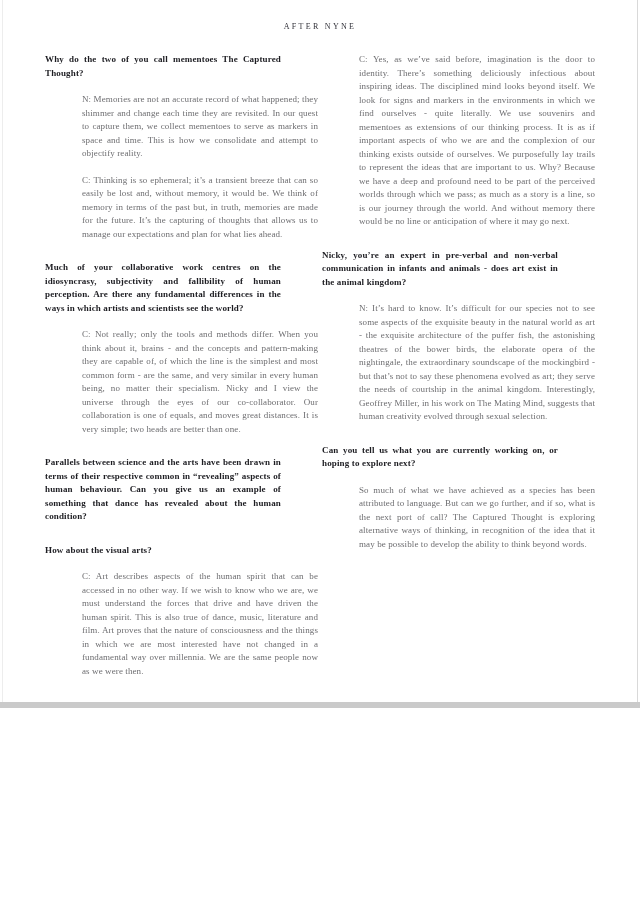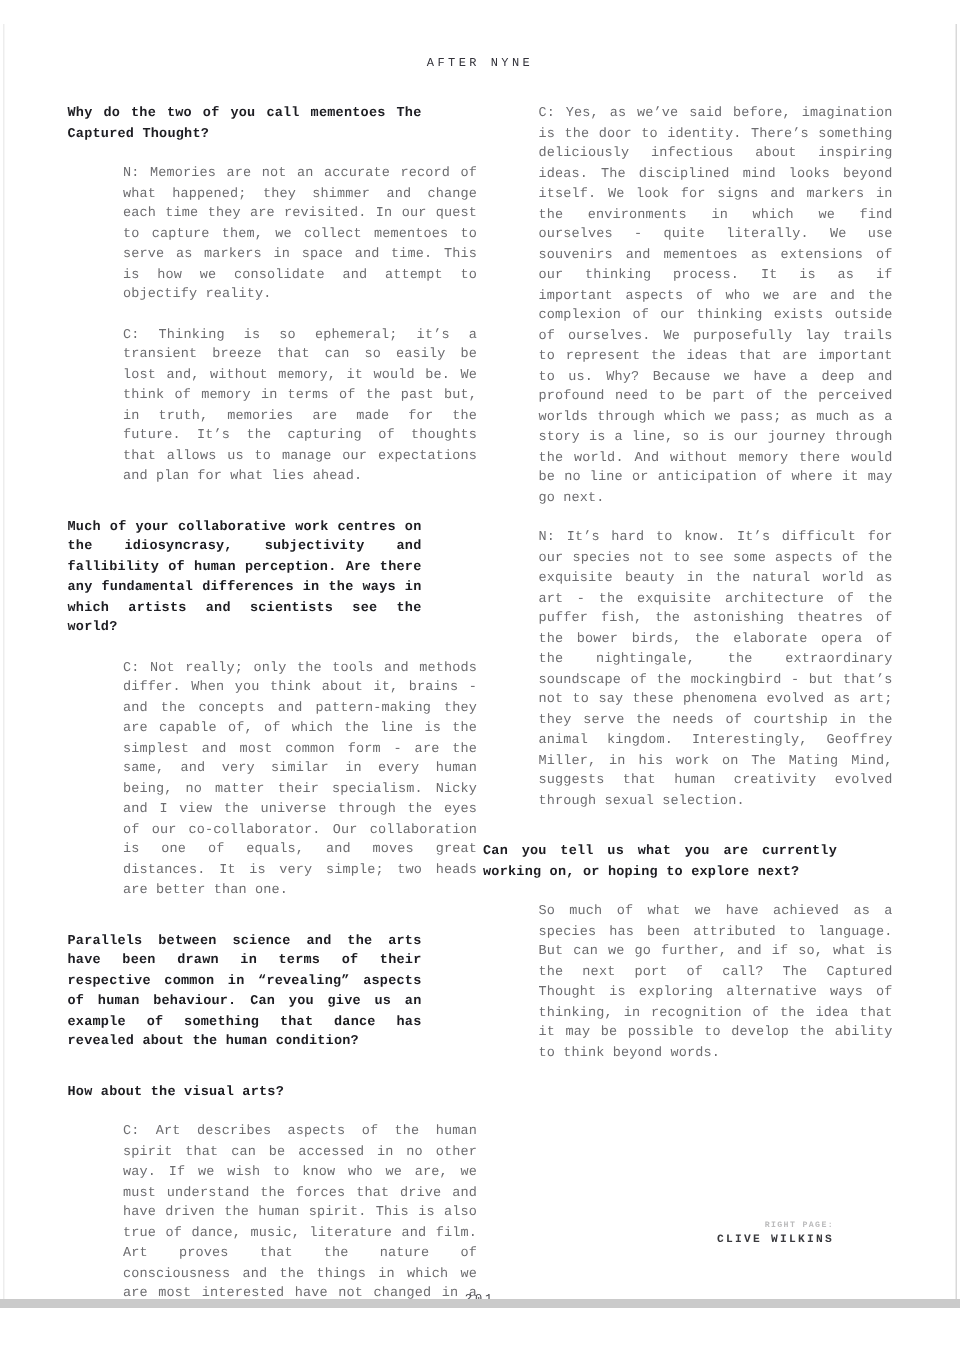--- a/index.html
+++ b/index.html
@@ -1,23 +1,22 @@
 <!DOCTYPE html>
 <html><head>
 <meta charset="utf-8">
 <style>
   html, body { margin: 0; padding: 0; background: #ffffff; }
   .page {
     position: relative;
     width: 640px;
-    height: 856px;
+    height: 708px;
     background: #ffffff;
     overflow: hidden;
-    font-family: Liberation Mono, monospace;
-    margin-top: 16px;
+    font-family: Liberation Serif, serif;
   }
   .edge-left {
     position: absolute; left: 2px; top: 0; bottom: 6px; width: 1px;
     background: #ededed;
   }
   .edge-right {
     position: absolute; left: 637px; top: 0; bottom: 6px; width: 1px;
     background: #d9d9d9;
   }
   .edge-bottom {
@@ -110,20 +109,21 @@
         <div class="answer">N: Memories are not an accurate record of what happened; they shimmer and change each time they are revisited. In our quest to capture them, we collect mementoes to serve as markers in space and time. This is how we consolidate and attempt to objectify reality.</div>
         <div class="answer">C: Thinking is so ephemeral; it’s a transient breeze that can so easily be lost and, without memory, it would be. We think of memory in terms of the past but, in truth, memories are made for the future. It’s the capturing of thoughts that allows us to manage our expectations and plan for what lies ahead.</div>
         <div class="question">Much of your collaborative work centres on the idiosyncrasy, subjectivity and fallibility of human perception. Are there any fundamental differences in the ways in which artists and scientists see the world?</div>
         <div class="answer">C: Not really; only the tools and methods differ. When you think about it, brains - and the concepts and pattern-making they are capable of, of which the line is the simplest and most common form - are the same, and very similar in every human being, no matter their specialism. Nicky and I view the universe through the eyes of our co-collaborator. Our collaboration is one of equals, and moves great distances. It is very simple; two heads are better than one.</div>
         <div class="question">Parallels between science and the arts have been drawn in terms of their respective common in “revealing” aspects of human behaviour. Can you give us an example of something that dance has revealed about the human condition?</div>
         <div class="question">How about the visual arts?</div>
         <div class="answer">C: Art describes aspects of the human spirit that can be accessed in no other way. If we wish to know who we are, we must understand the forces that drive and have driven the human spirit. This is also true of dance, music, literature and film. Art proves that the nature of consciousness and the things in which we are most interested have not changed in a fundamental way over millennia. We are the same people now as we were then.</div>
       </div>
     <div class="column">
         <div class="answer">C: Yes, as we’ve said before, imagination is the door to identity. There’s something deliciously infectious about inspiring ideas. The disciplined mind looks beyond itself. We look for signs and markers in the environments in which we find ourselves - quite literally. We use souvenirs and mementoes as extensions of our thinking process. It is as if important aspects of who we are and the complexion of our thinking exists outside of ourselves. We purposefully lay trails to represent the ideas that are important to us. Why? Because we have a deep and profound need to be part of the perceived worlds through which we pass; as much as a story is a line, so is our journey through the world. And without memory there would be no line or anticipation of where it may go next.</div>
+        <div class="question">Nicky, you’re an expert in pre-verbal and non-verbal communication in infants and animals - does art exist in the animal kingdom?</div>
         <div class="answer">N: It’s hard to know. It’s difficult for our species not to see some aspects of the exquisite beauty in the natural world as art - the exquisite architecture of the puffer fish, the astonishing theatres of the bower birds, the elaborate opera of the nightingale, the extraordinary soundscape of the mockingbird - but that’s not to say these phenomena evolved as art; they serve the needs of courtship in the animal kingdom. Interestingly, Geoffrey Miller, in his work on The Mating Mind, suggests that human creativity evolved through sexual selection.</div>
         <div class="question">Can you tell us what you are currently working on, or hoping to explore next?</div>
         <div class="answer">So much of what we have achieved as a species has been attributed to language.  But can we go further, and if so, what is the next port of call? The Captured Thought is exploring alternative ways of thinking, in recognition of the idea that it may be possible to develop the ability to think beyond words.</div>
       </div>
   </div>
 
   <div class="credit">
     <div class="credit-label">RIGHT PAGE:</div>
     <div class="credit-name">CLIVE WILKINS</div>
   </div>

